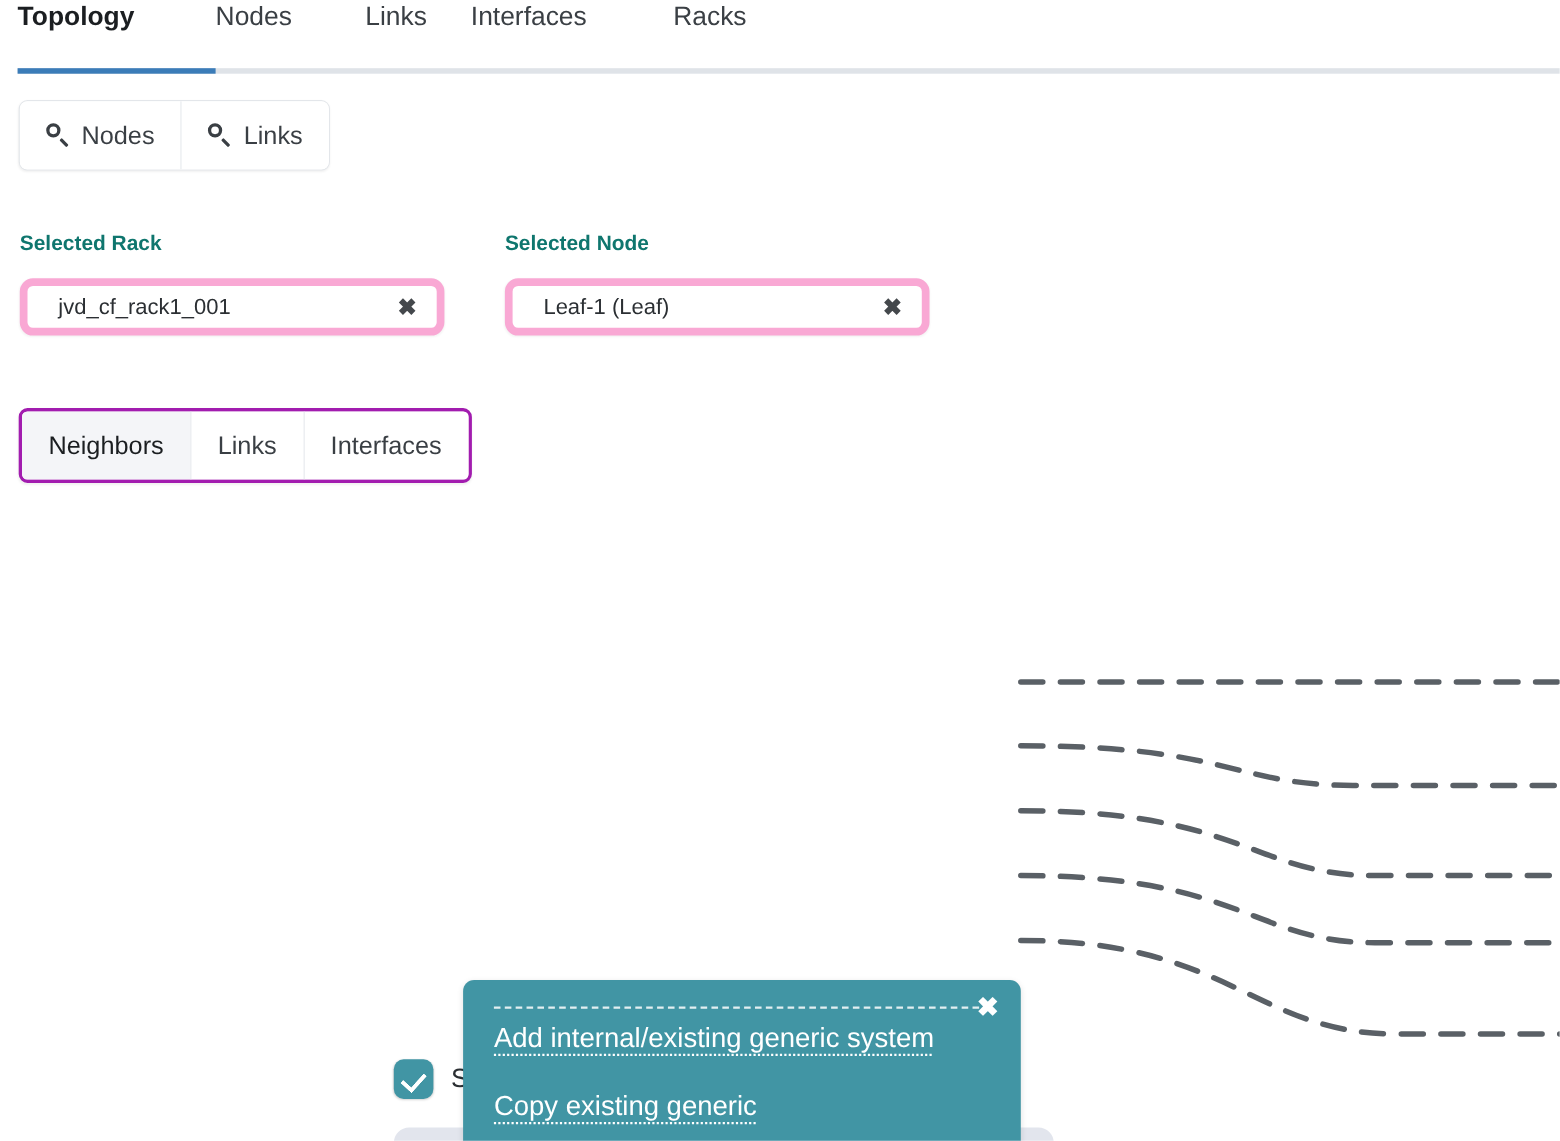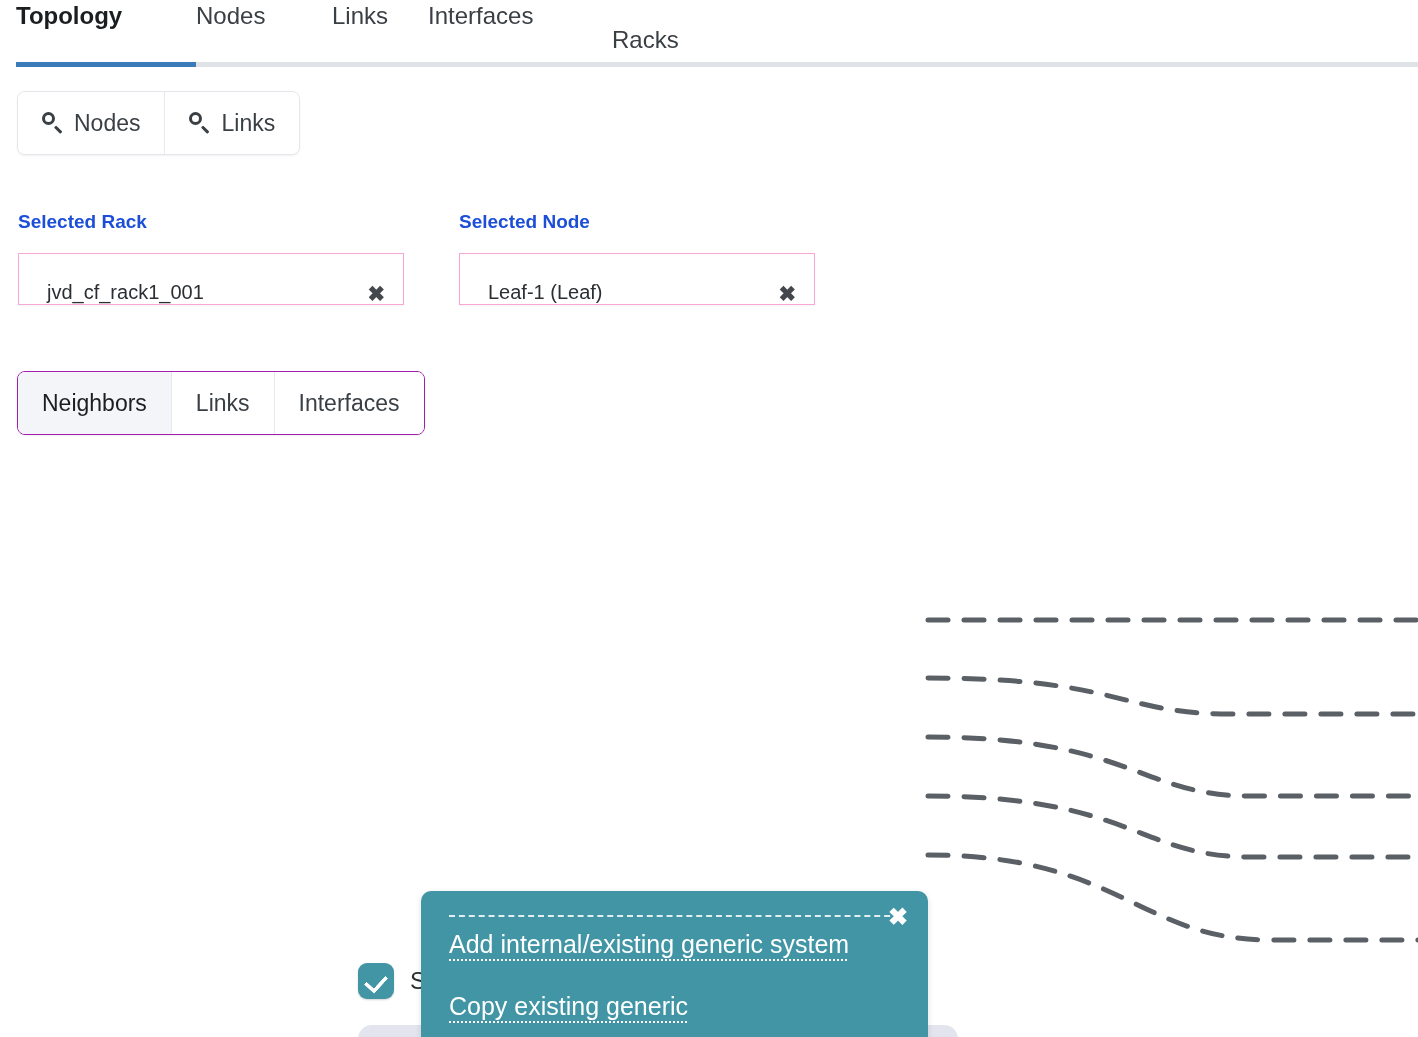--- a/index.html
+++ b/index.html
@@ -33,21 +33,21 @@
     padding: 4px 0 0 0;
     margin-right: 0;
     color: #3a3f44;
     cursor: pointer;
     white-space: nowrap;
   }
   .top-tab.t0 { width: 180px; font-weight: bold; color: #1b1e21; }
   .top-tab.t1 { width: 136px; }
   .top-tab.t2 { width: 96px; }
   .top-tab.t3 { width: 184px; }
-  .top-tab.t4 { width: 120px; margin-top: 24px; }
+  .top-tab.t4 { width: 120px; }
 
   .tab-underline-track {
     position: absolute;
     left: 16px; top: 62px;
     width: 1402px;
     height: 5px;
     background: #dfe3e8;
   }
   .tab-underline-active {
     position: absolute;
@@ -105,57 +105,57 @@
     transform: rotate(45deg);
     transform-origin: left center;
     border-radius: 1px;
   }
 
   
   .sel-label {
     position: absolute;
     font-size: 19px;
     font-weight: bold;
-    color: #1d4ed8;
+    color: #0f766e;
   }
   .sel-label.rack { left: 18px; top: 211px; }
   .sel-label.node { left: 459px; top: 211px; }
 
   .sel-box {
     position: absolute;
     height: 52px;
-    border: 1px solid #f9a8d4;
-    border-radius: 0;
-    background: #ffffff;
-    display: flex;
-    align-items: flex-end;
+    border: 7px solid #f9a8d4;
+    border-radius: 12px;
+    background: #ffffff;
+    display: flex;
+    align-items: center;
     justify-content: space-between;
     box-sizing: border-box;
     padding: 0 18px 0 28px;
     font-size: 20px;
     color: #2b2f33;
     box-shadow: 0 1px 2px rgba(0,0,0,0.05);
   }
   .sel-box.rack { left: 18px; top: 253px; width: 386px; }
-  .sel-box.node { left: 459px; top: 253px; width: 356px; }
+  .sel-box.node { left: 459px; top: 253px; width: 386px; }
   .sel-clear {
     font-size: 21px;
     font-weight: bold;
     color: #44484c;
     cursor: pointer;
     line-height: 1;
     user-select: none;
   }
 
   
   .inner-tabs {
     position: absolute;
     left: 17px; top: 371px;
     display: flex;
-    border: 1px solid #a21caf;
+    border: 3px solid #a21caf;
     border-radius: 8px;
     background: #ffffff;
     box-shadow: 0 1px 2px rgba(0,0,0,0.06);
     overflow: hidden;
   }
   .inner-tab {
     height: 62px;
     display: flex;
     align-items: center;
     padding: 0 24px;

